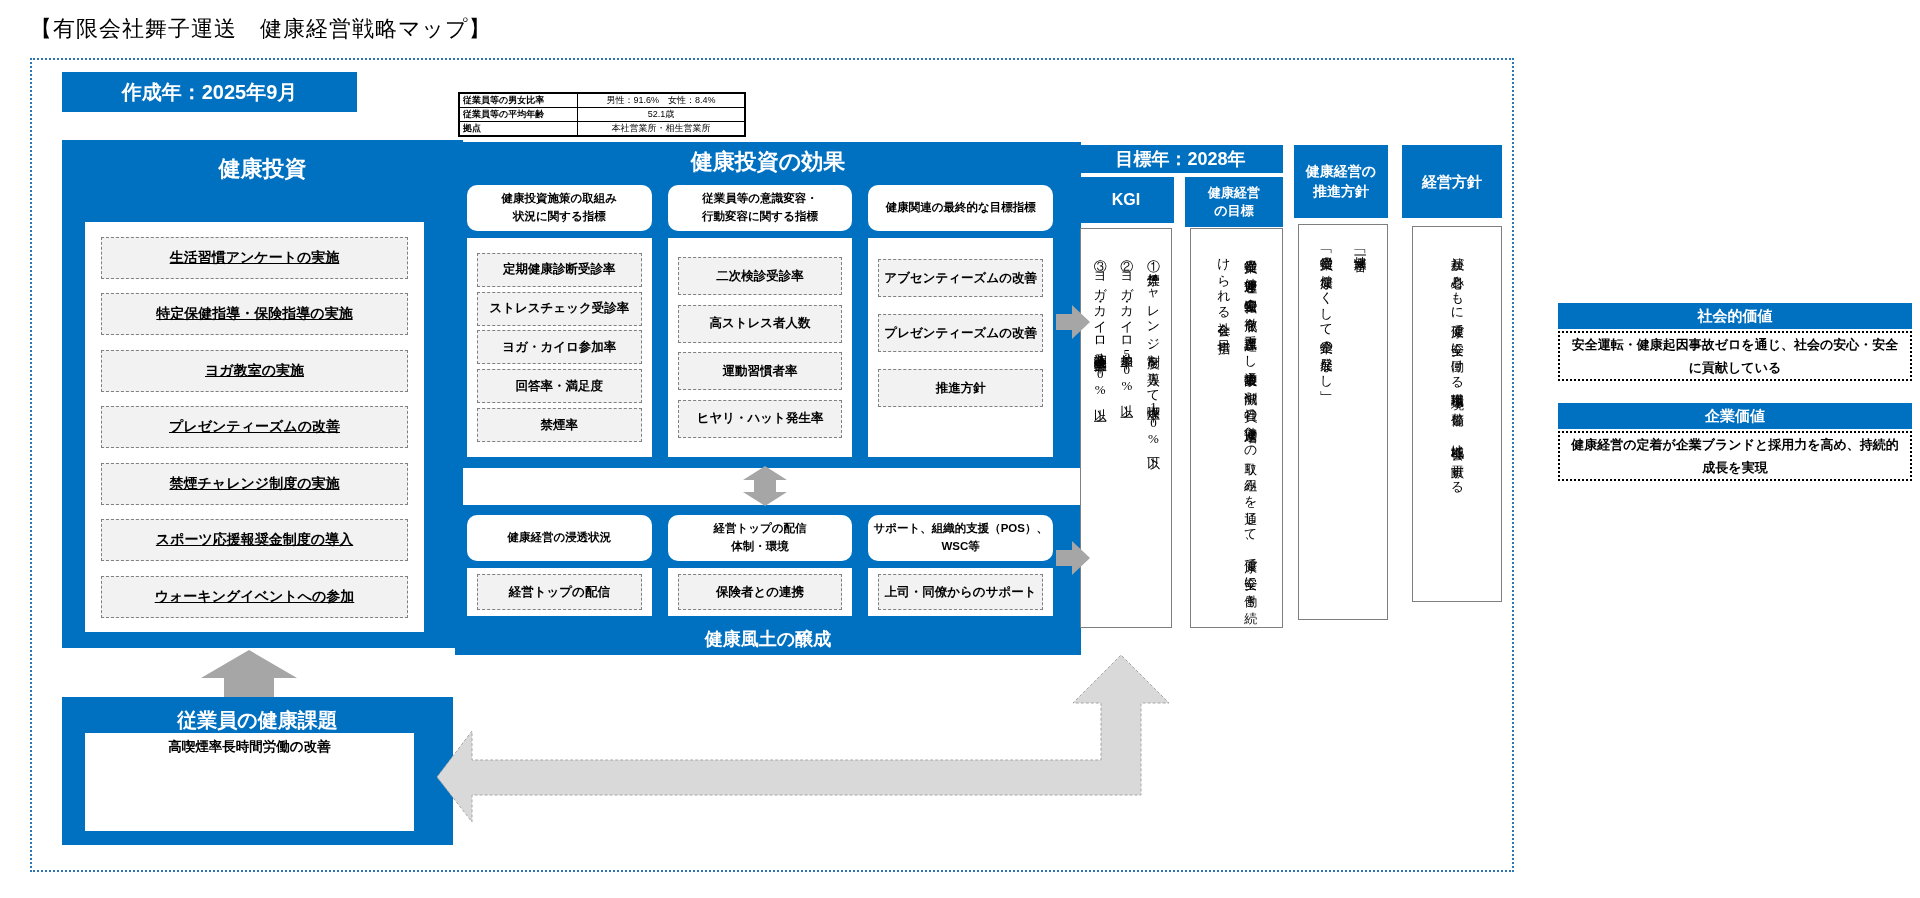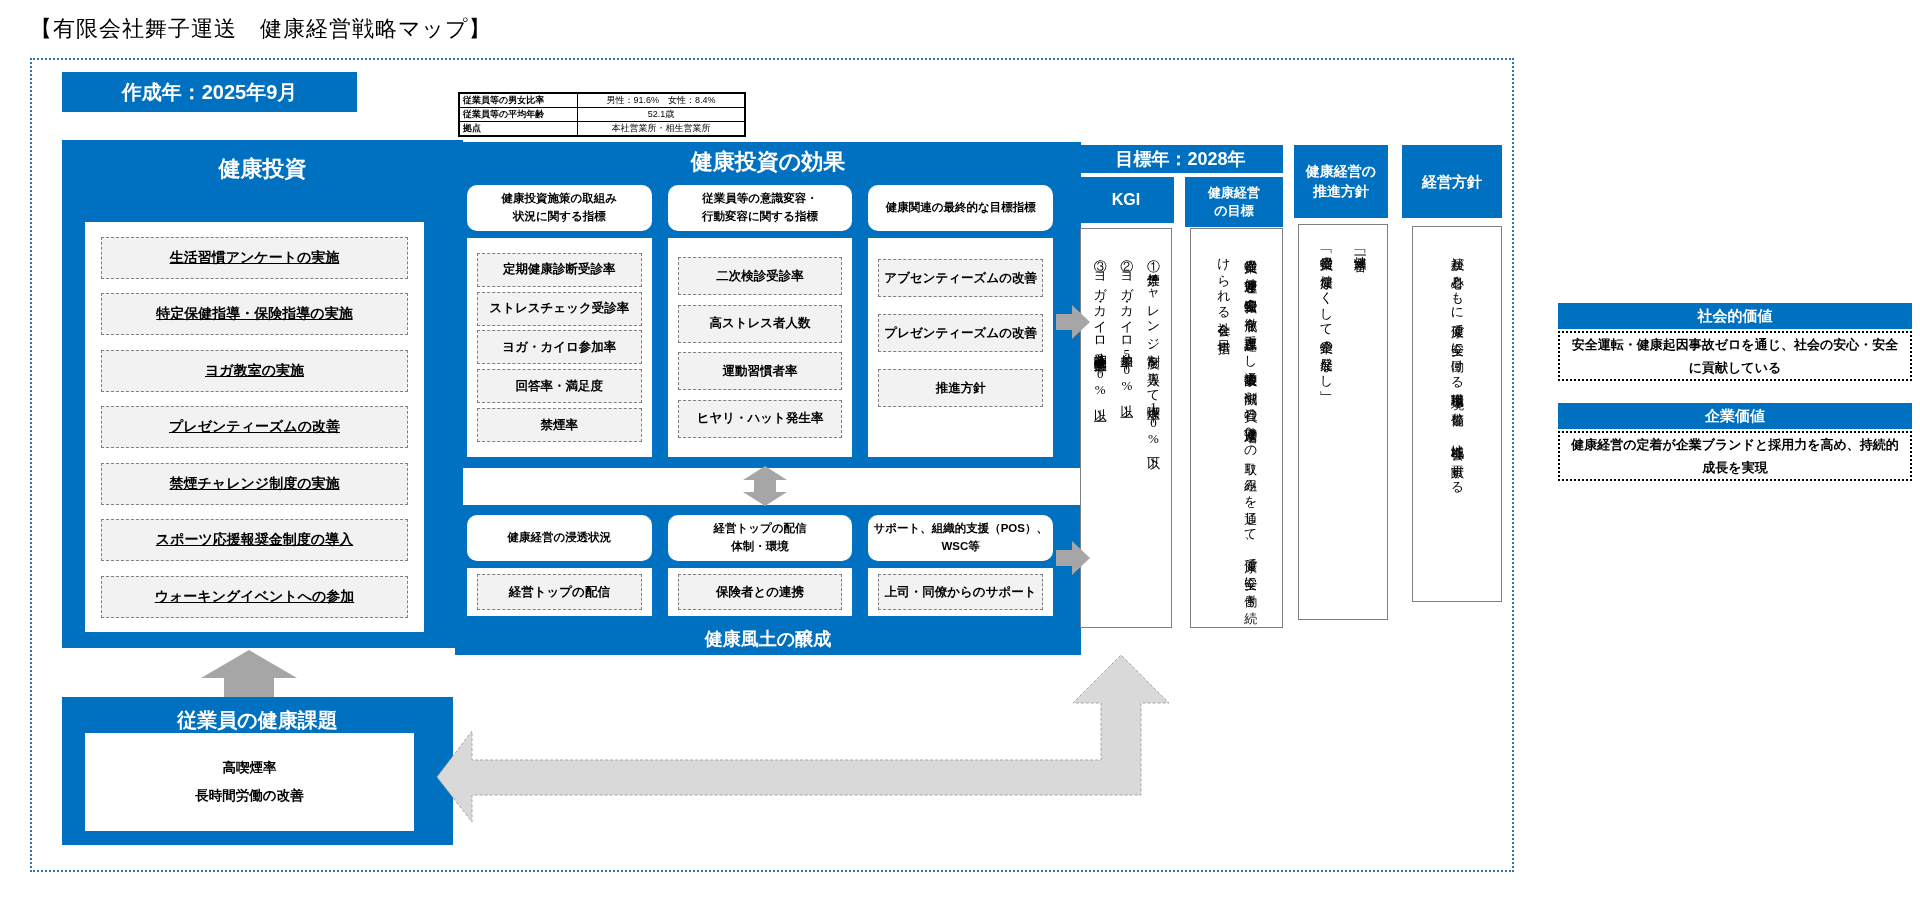--- a/index.html
+++ b/index.html
@@ -42,21 +42,21 @@
     text-align:center;white-space:pre-line;z-index:1;line-height:1.4;}
   .vbox{position:absolute;background:#fff;border:1px solid #7f7f7f;display:flex;justify-content:center;box-sizing:border-box;z-index:1;}
   .vtext{writing-mode:vertical-rl;text-orientation:mixed;white-space:pre-line;font-family:"Liberation Serif","DejaVu Serif",serif;
     font-size:13px;line-height:2.05;letter-spacing:1px;padding-top:20px;height:calc(100% - 30px);}
   .upright{text-orientation:upright;}
   .info-table{position:absolute;left:458px;top:92px;width:288px;border:2px solid #000;background:#fff;font-size:9px;z-index:1;box-sizing:border-box;}
   .info-row{display:flex;height:13px;align-items:stretch;border-top:1px solid #000;}
   .info-row:first-child{border-top:none;}
   .info-label{width:118px;font-weight:bold;padding-left:3px;border-right:1px solid #000;display:flex;align-items:center;box-sizing:border-box;}
   .info-value{flex:1;display:flex;align-items:center;justify-content:center;}
-  .issues-list{display:flex;flex-direction:column;justify-content:center;height:100%;}
+  .issues-list{display:flex;flex-direction:row;justify-content:center;height:100%;}
   .issue-line{font-weight:bold;font-size:13.5px;text-align:center;line-height:2.1;}
   .value-header{position:absolute;background:var(--accent);color:#fff;font-weight:bold;font-size:15px;
     display:flex;align-items:center;justify-content:center;z-index:1;}
   .value-box{position:absolute;background:#fff;border:2px dotted #000;display:flex;align-items:center;justify-content:center;
     font-weight:bold;font-size:13px;text-align:center;line-height:1.8;padding:2px 10px;box-sizing:border-box;z-index:1;}
   svg{position:absolute;left:0;top:0;pointer-events:none;}
   .svg-under{z-index:0;}
   .svg-over{z-index:2;}
 </style>
 </head>

